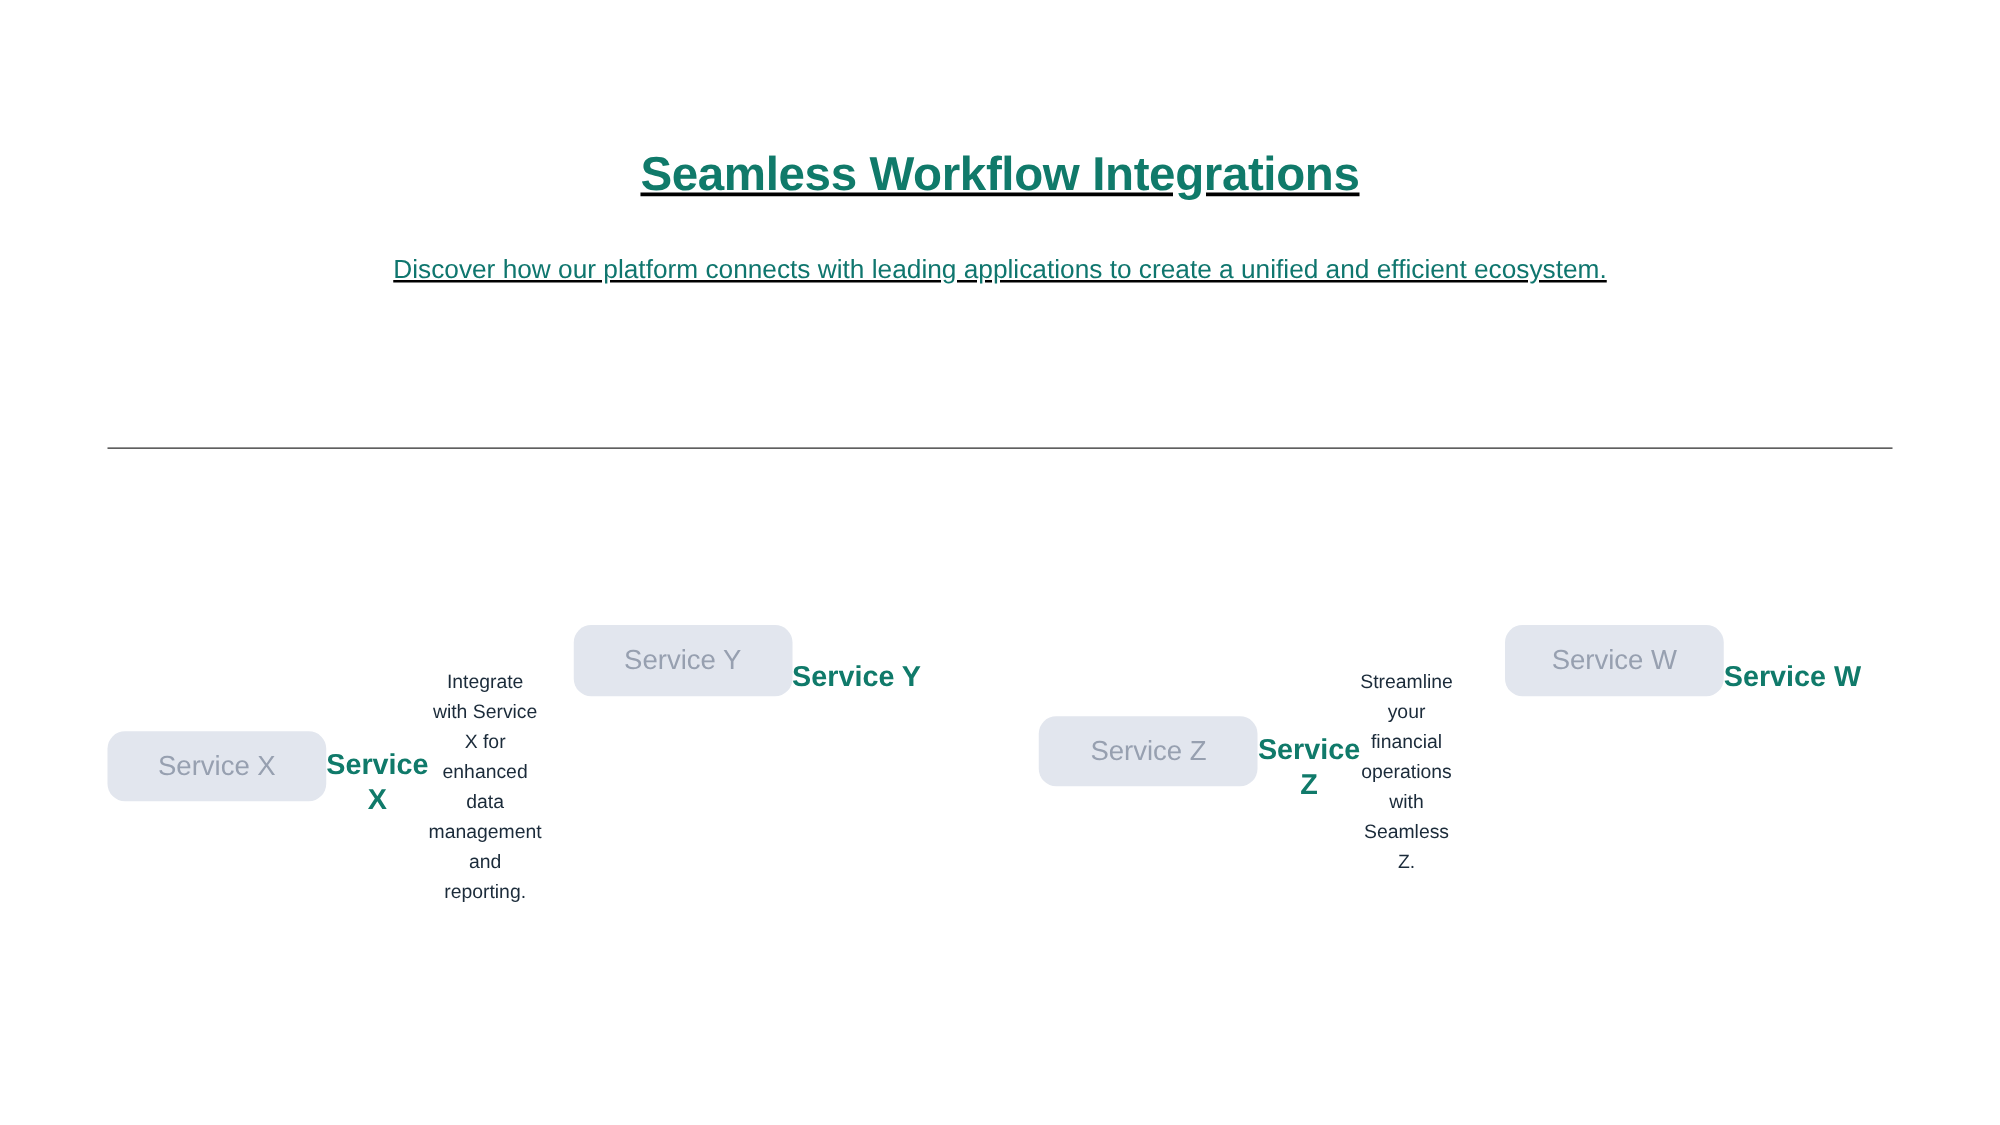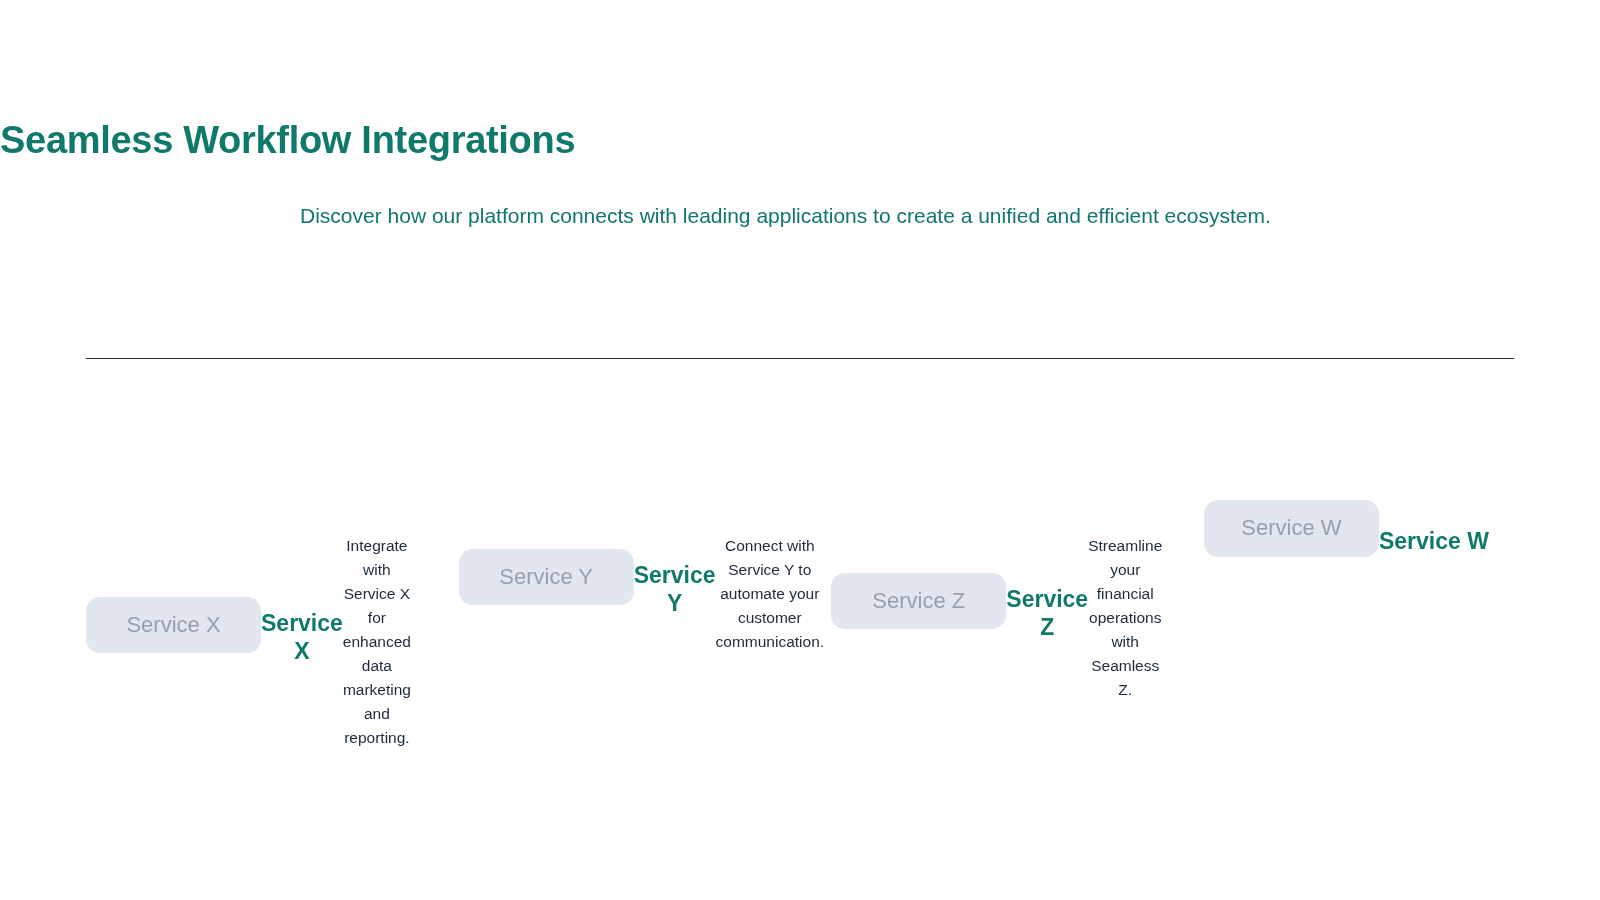--- a/index.html
+++ b/index.html
@@ -12,21 +12,22 @@
     font-family: "Liberation Sans", sans-serif;
   }
   .page {
     position: relative;
     width: 1600px;
     height: 900px;
     overflow: hidden;
   }
   .hero {
     padding-top: 118px;
-    text-align: left;
+    text-align: center;
+    text-decoration: underline;
   }
   .hero-title {
     margin: 0;
     font-size: 38px;
     font-weight: bold;
     color: #107a6a;
     letter-spacing: -0.3px;
     line-height: 1.2;
   }
   .hero-subtitle {
@@ -99,27 +100,26 @@
     <p class="hero-subtitle">Discover how our platform connects with leading applications to create a unified and efficient ecosystem.</p>
   </div>
 
   <div class="divider"></div>
 
   <div class="cards">
 
     <div class="card">
       <div class="logo-pill">Service X</div>
       <div class="card-title">Service X</div>
-      <div class="card-desc">Integrate with Service X for enhanced data marketing and reporting.</div>
+      <div class="card-desc">Integrate with Service X for enhanced data management and reporting.</div>
     </div>
 
     <div class="card">
       <div class="logo-pill">Service Y</div>
       <div class="card-title">Service Y</div>
-      <div class="card-desc">Connect with Service Y to automate your customer communication.</div>
     </div>
 
     <div class="card">
       <div class="logo-pill">Service Z</div>
       <div class="card-title">Service Z</div>
       <div class="card-desc">Streamline your financial operations with Seamless Z.</div>
     </div>
 
     <div class="card">
       <div class="logo-pill">Service W</div>

